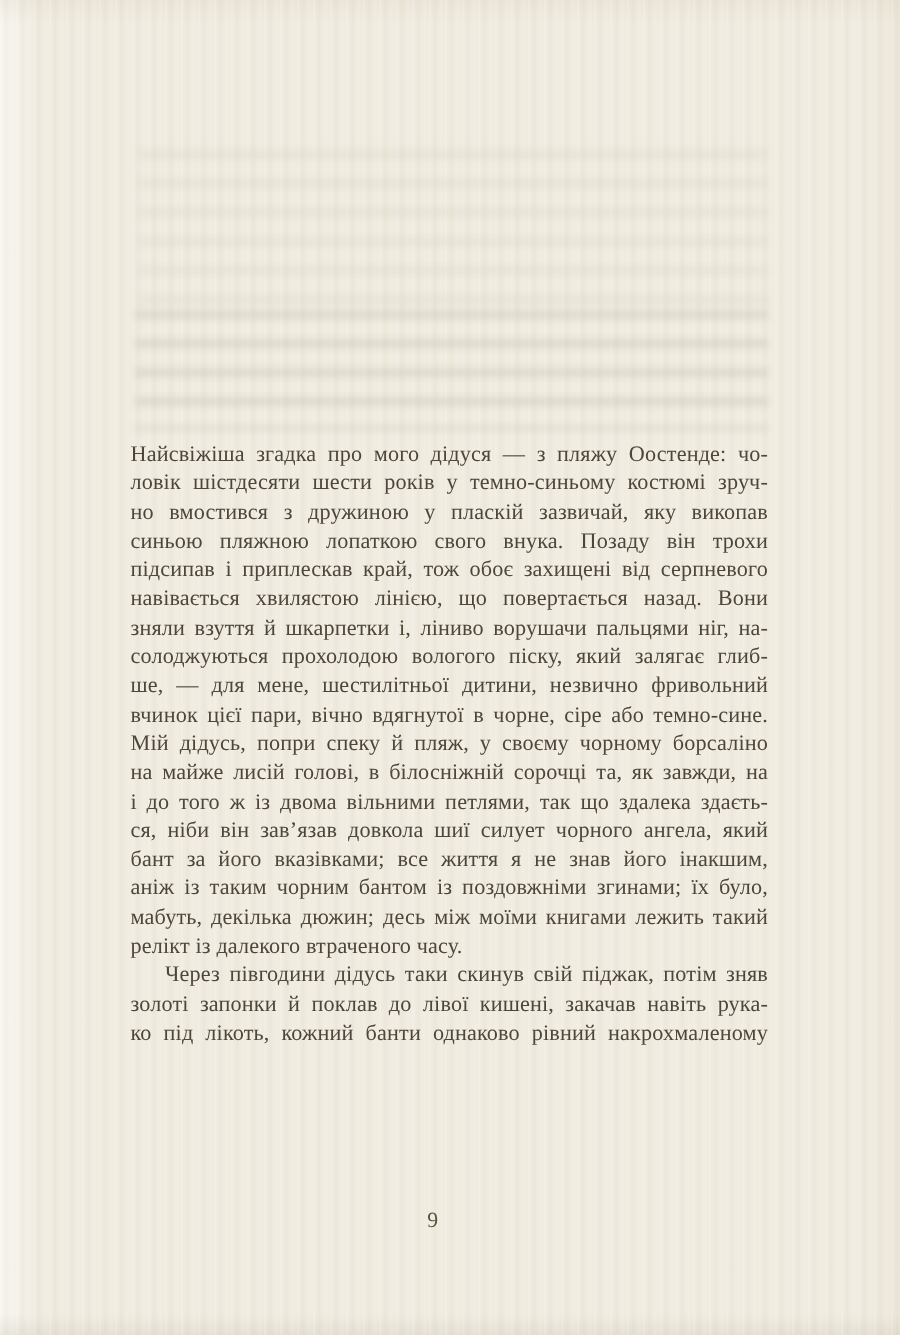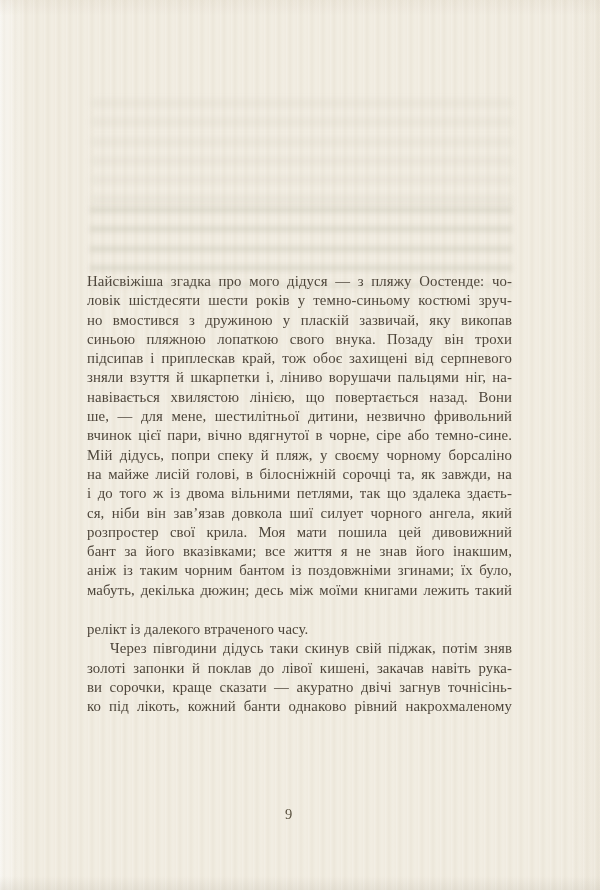--- a/index.html
+++ b/index.html
@@ -47,33 +47,32 @@
     width: 422px; height: 80px;
     background: repeating-linear-gradient(180deg,
       rgba(170,168,148,0.26) 0px, rgba(170,168,148,0.26) 6px,
       rgba(170,168,148,0) 6px, rgba(170,168,148,0) 19.3px);
     filter: blur(2.5px);
     pointer-events: none;
   }
   .textblock {
     position: absolute;
     left: 87px;
-    top: 272px;
+    top: 294px;
     width: 425px;
     font-size: 14.8px;
     line-height: 19.3px;
     letter-spacing: 0.1px;
   }
   .line {
     text-align: justify;
     text-align-last: justify;
   }
   .line.lastline {
     text-align-last: left;
-    margin-top: 20px;
   }
   .line.indent {
     text-indent: 23px;
   }
   .pagenum {
     position: absolute;
     left: 76px;
     top: 805px;
     width: 425px;
     text-align: center;
@@ -87,32 +86,31 @@
 
 <div class="page" style="--paper: #f0ebdf; --ink: #4e463b;">
   <div class="showthrough-a"></div>
   <div class="showthrough-b"></div>
   <div class="textblock" id="textblock">
       <div class="line">Найсвіжіша згадка про мого дідуся — з пляжу Оостенде: чо-</div>
       <div class="line">ловік шістдесяти шести років у темно-синьому костюмі зруч-</div>
       <div class="line">но вмостився з дружиною у пласкій зазвичай, яку викопав</div>
       <div class="line">синьою пляжною лопаткою свого внука. Позаду він трохи</div>
       <div class="line">підсипав і приплескав край, тож обоє захищені від серпневого</div>
+      <div class="line">навівається хвилястою лінією, що повертається назад. Вони</div>
       <div class="line">зняли взуття й шкарпетки і, ліниво ворушачи пальцями ніг, на-</div>
-      <div class="line">навівається хвилястою лінією, що повертається назад. Вони</div>
+      <div class="line">солоджуються прохолодою вологого піску, який залягає глиб-</div>
       <div class="line">ше, — для мене, шестилітньої дитини, незвично фривольний</div>
       <div class="line">вчинок цієї пари, вічно вдягнутої в чорне, сіре або темно-сине.</div>
       <div class="line">Мій дідусь, попри спеку й пляж, у своєму чорному борсаліно</div>
       <div class="line">на майже лисій голові, в білосніжній сорочці та, як завжди, на</div>
       <div class="line">і до того ж із двома вільними петлями, так що здалека здаєть-</div>
       <div class="line">ся, ніби він зав’язав довкола шиї силует чорного ангела, який</div>
-      <div class="line">розпростер свої крила. Моя мати пошила цей дивовижний</div>
       <div class="line">бант за його вказівками; все життя я не знав його інакшим,</div>
       <div class="line">аніж із таким чорним бантом із поздовжніми згинами; їх було,</div>
       <div class="line">мабуть, декілька дюжин; десь між моїми книгами лежить такий</div>
       <div class="line lastline">релікт із далекого втраченого часу.</div>
       <div class="line indent">Через півгодини дідусь таки скинув свій піджак, потім зняв</div>
       <div class="line">золоті запонки й поклав до лівої кишені, закачав навіть рука-</div>
-      <div class="line">ви сорочки, краще сказати — акуратно двічі загнув точнісінь-</div>
       <div class="line">ко під лікоть, кожний банти однаково рівний накрохмаленому</div>
     </div>
   <div class="pagenum">9</div>
 </div>
 
 </body></html>

